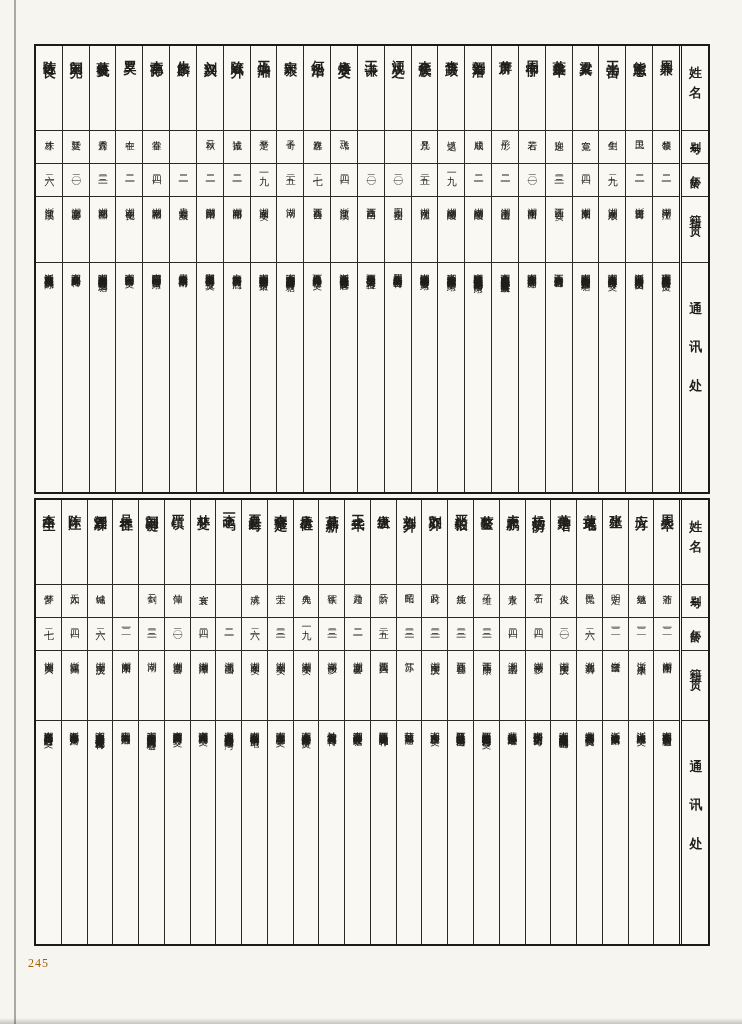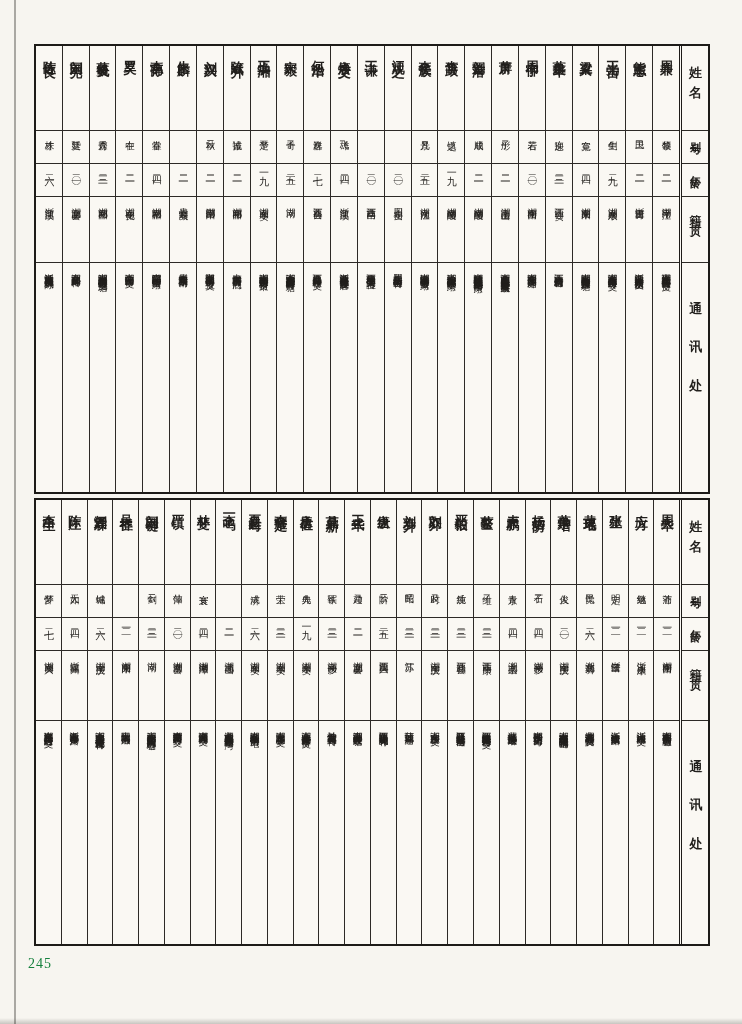--- a/index.html
+++ b/index.html
@@ -65,21 +65,21 @@
   #band-bottom .cell.origin { height:70px; }
   #band-bottom .cell.addr { height:224px; }
   .hcell > span { font-weight:bold; }
   .hcell.name > span { font-size:13px; letter-spacing:1.5em; padding-top:10px; }
   .hcell.alias > span { font-size:11px; letter-spacing:2px; padding-top:2px; }
   .hcell.age > span { font-size:11px; letter-spacing:2px; padding-top:2px; }
   .hcell.origin > span { font-size:12px; letter-spacing:0.9em; padding-top:8px; }
   .hcell.addr > span { font-size:13px; letter-spacing:3em; padding-top:24px; }
   .page-number {
     position:absolute; left:28px; top:956px;
-    font-size:14px; color:#15803d; letter-spacing:1px;
+    font-size:12px; color:#a16207; letter-spacing:1px;
   }
 </style>
 </head>
 <body>
 
 <div class="page">
   <div class="edge-line"></div>
   <div class="edge-bottom"></div>
 
   <div class="band" id="band-top">

